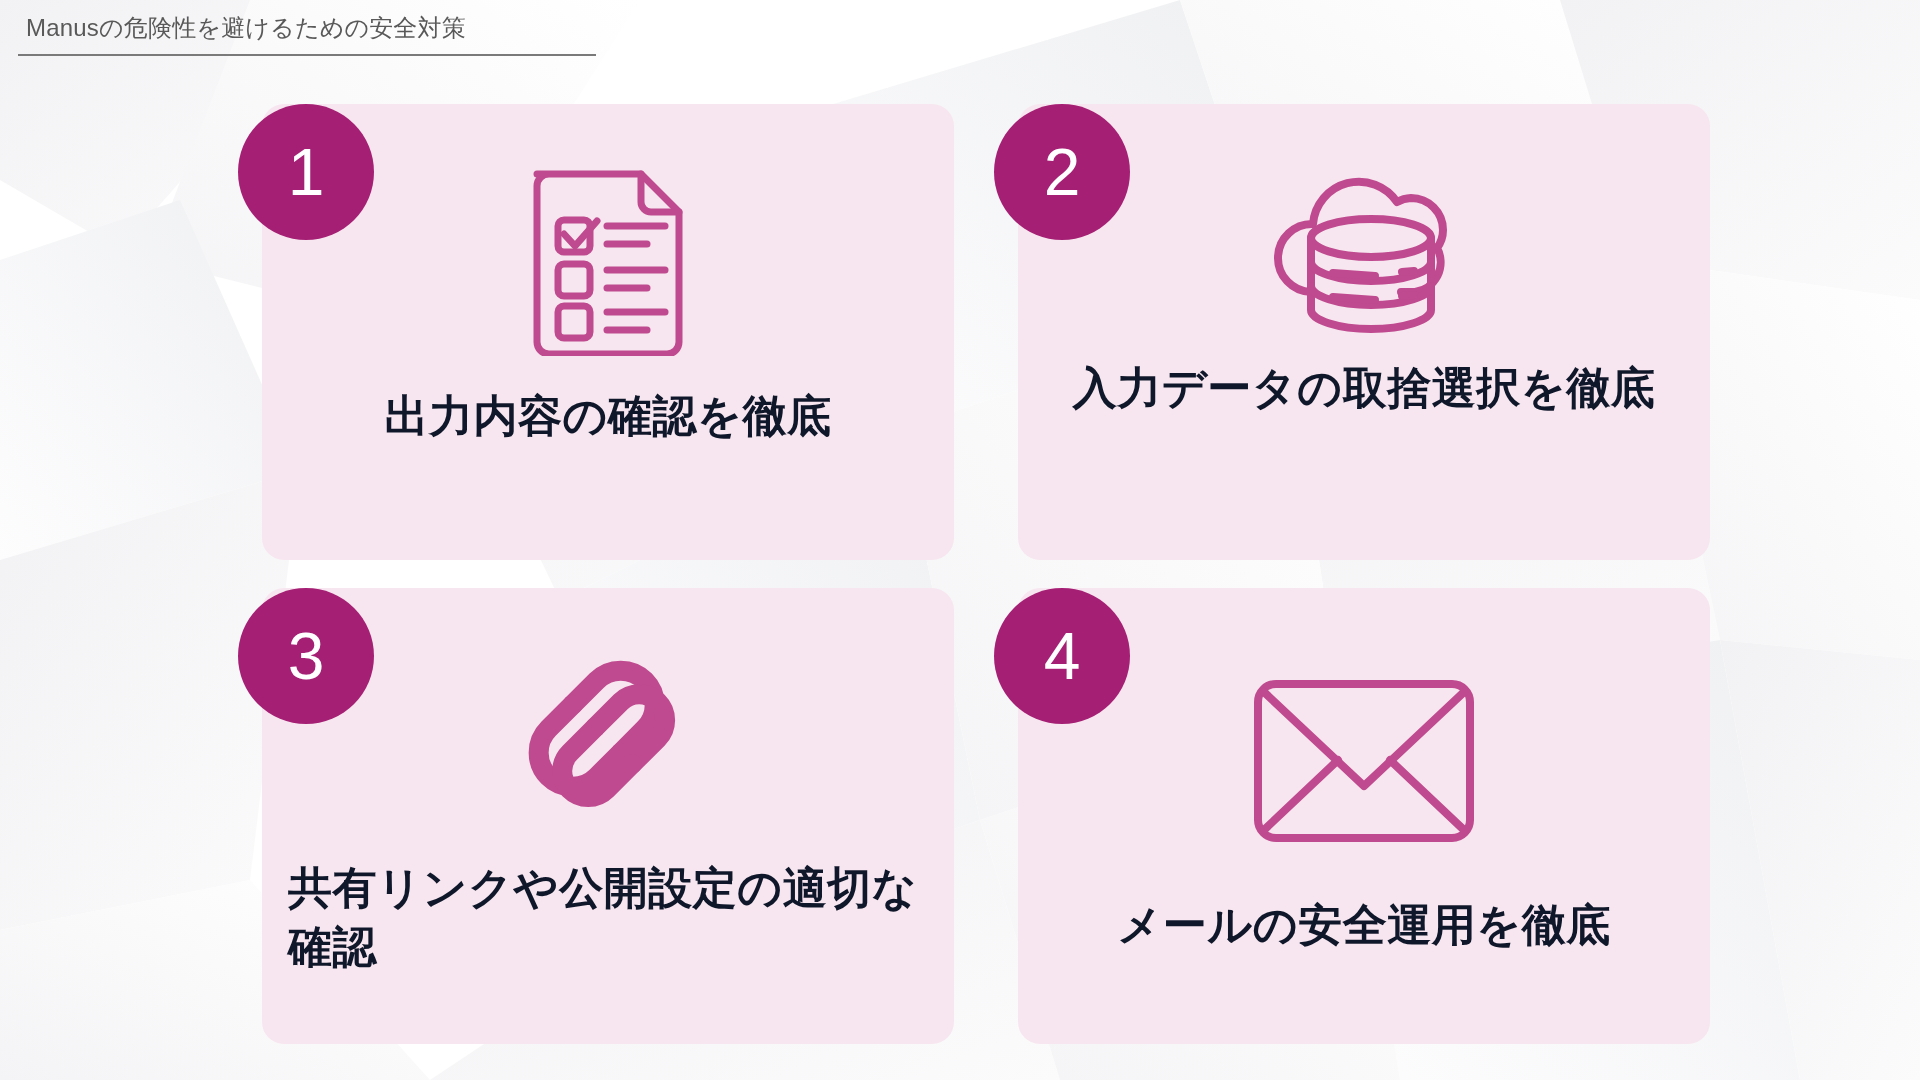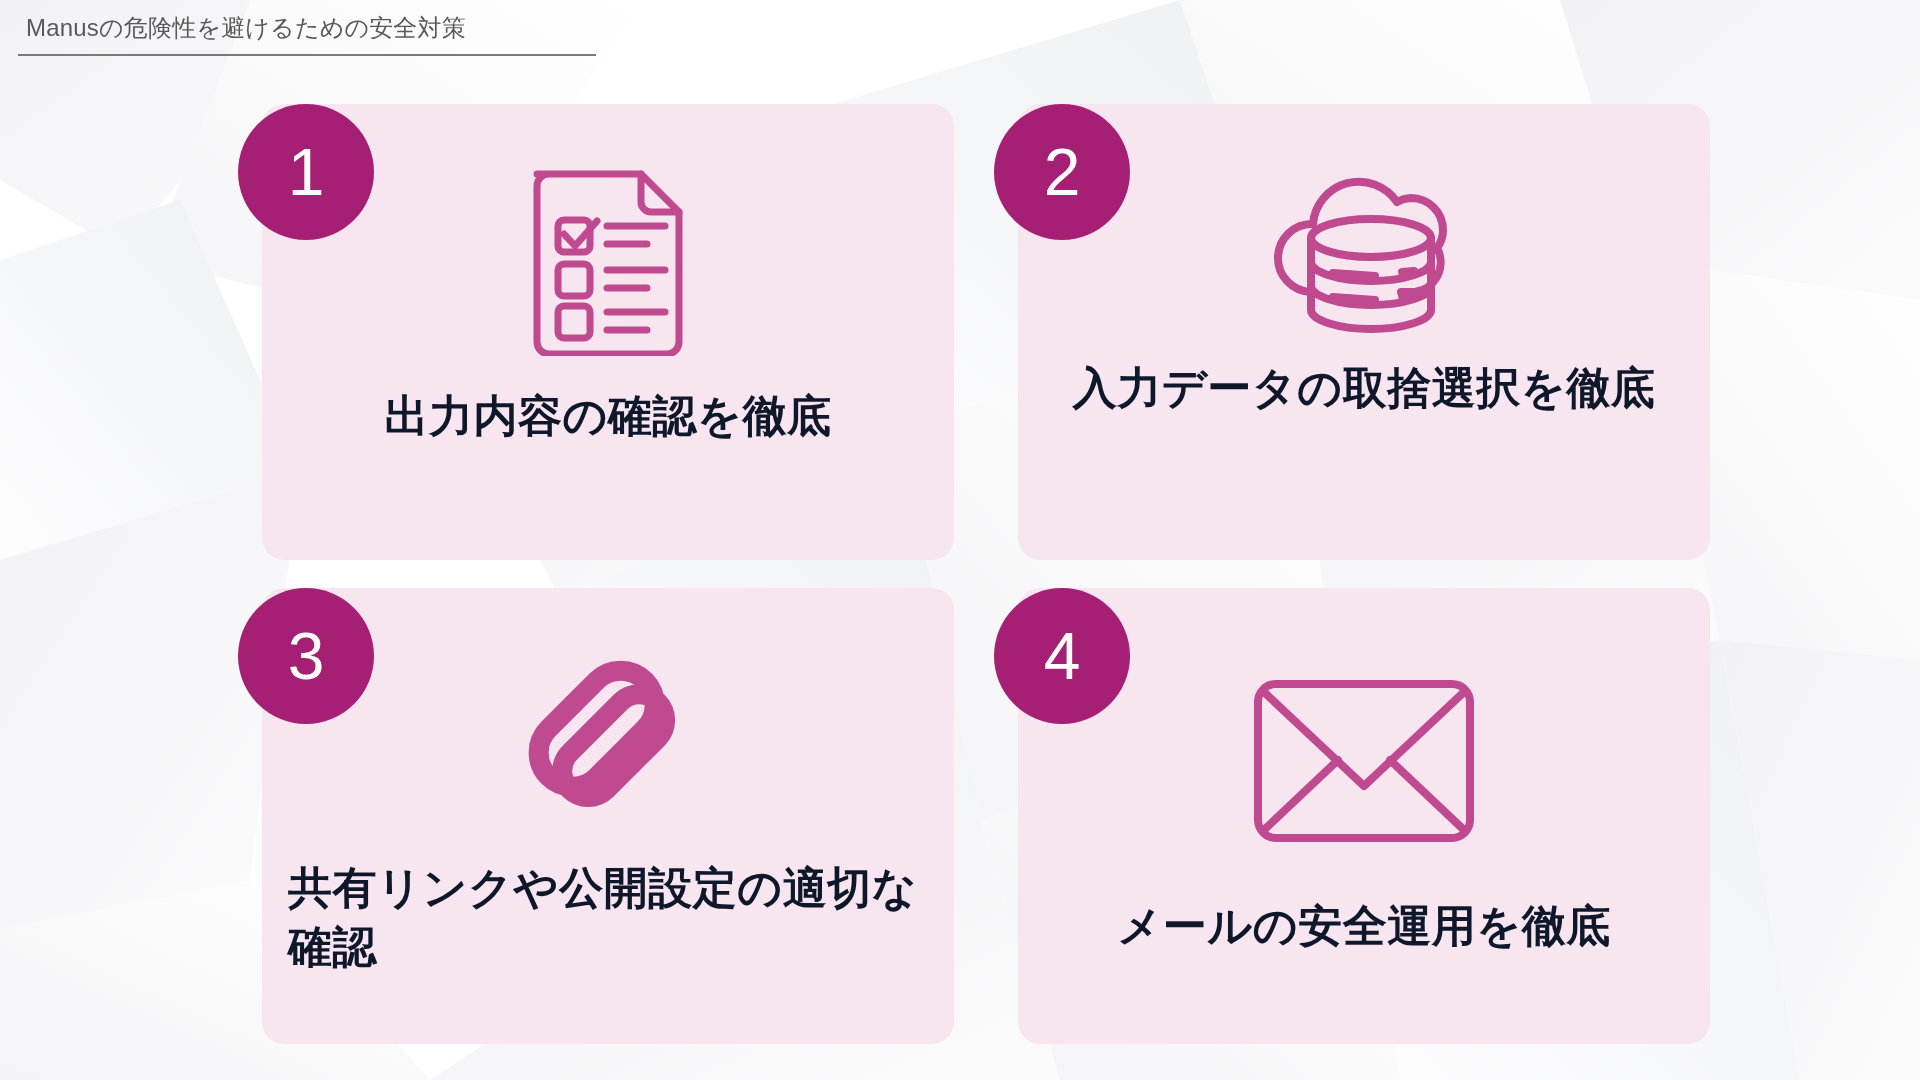--- a/index.html
+++ b/index.html
@@ -92,21 +92,21 @@
     font-weight:bold;
     color:#0f172a;
     text-align:left;
     line-height:1.35;
     padding:0 26px;
     letter-spacing:0.5px;
   }
   .card-1 .card-label { margin-top:26px; }
   .card-2 .card-label { margin-top:8px; }
   .card-3 .card-label { margin-top:12px; }
-  .card-4 .card-label { margin-top:40px; }
+  .card-4 .card-label { margin-top:40px;font-family:Liberation Serif, serif; }
 </style>
 </head>
 <body>
 
 <svg id="bg-decor" viewBox="0 0 1920 1080" preserveAspectRatio="none" aria-hidden="true">
   <defs>
     <linearGradient id="g1" x1="0" y1="0" x2="1" y2="1">
       <stop offset="0%" stop-color="#f2f2f4"></stop>
       <stop offset="100%" stop-color="#fbfbfc"></stop>
     </linearGradient>

